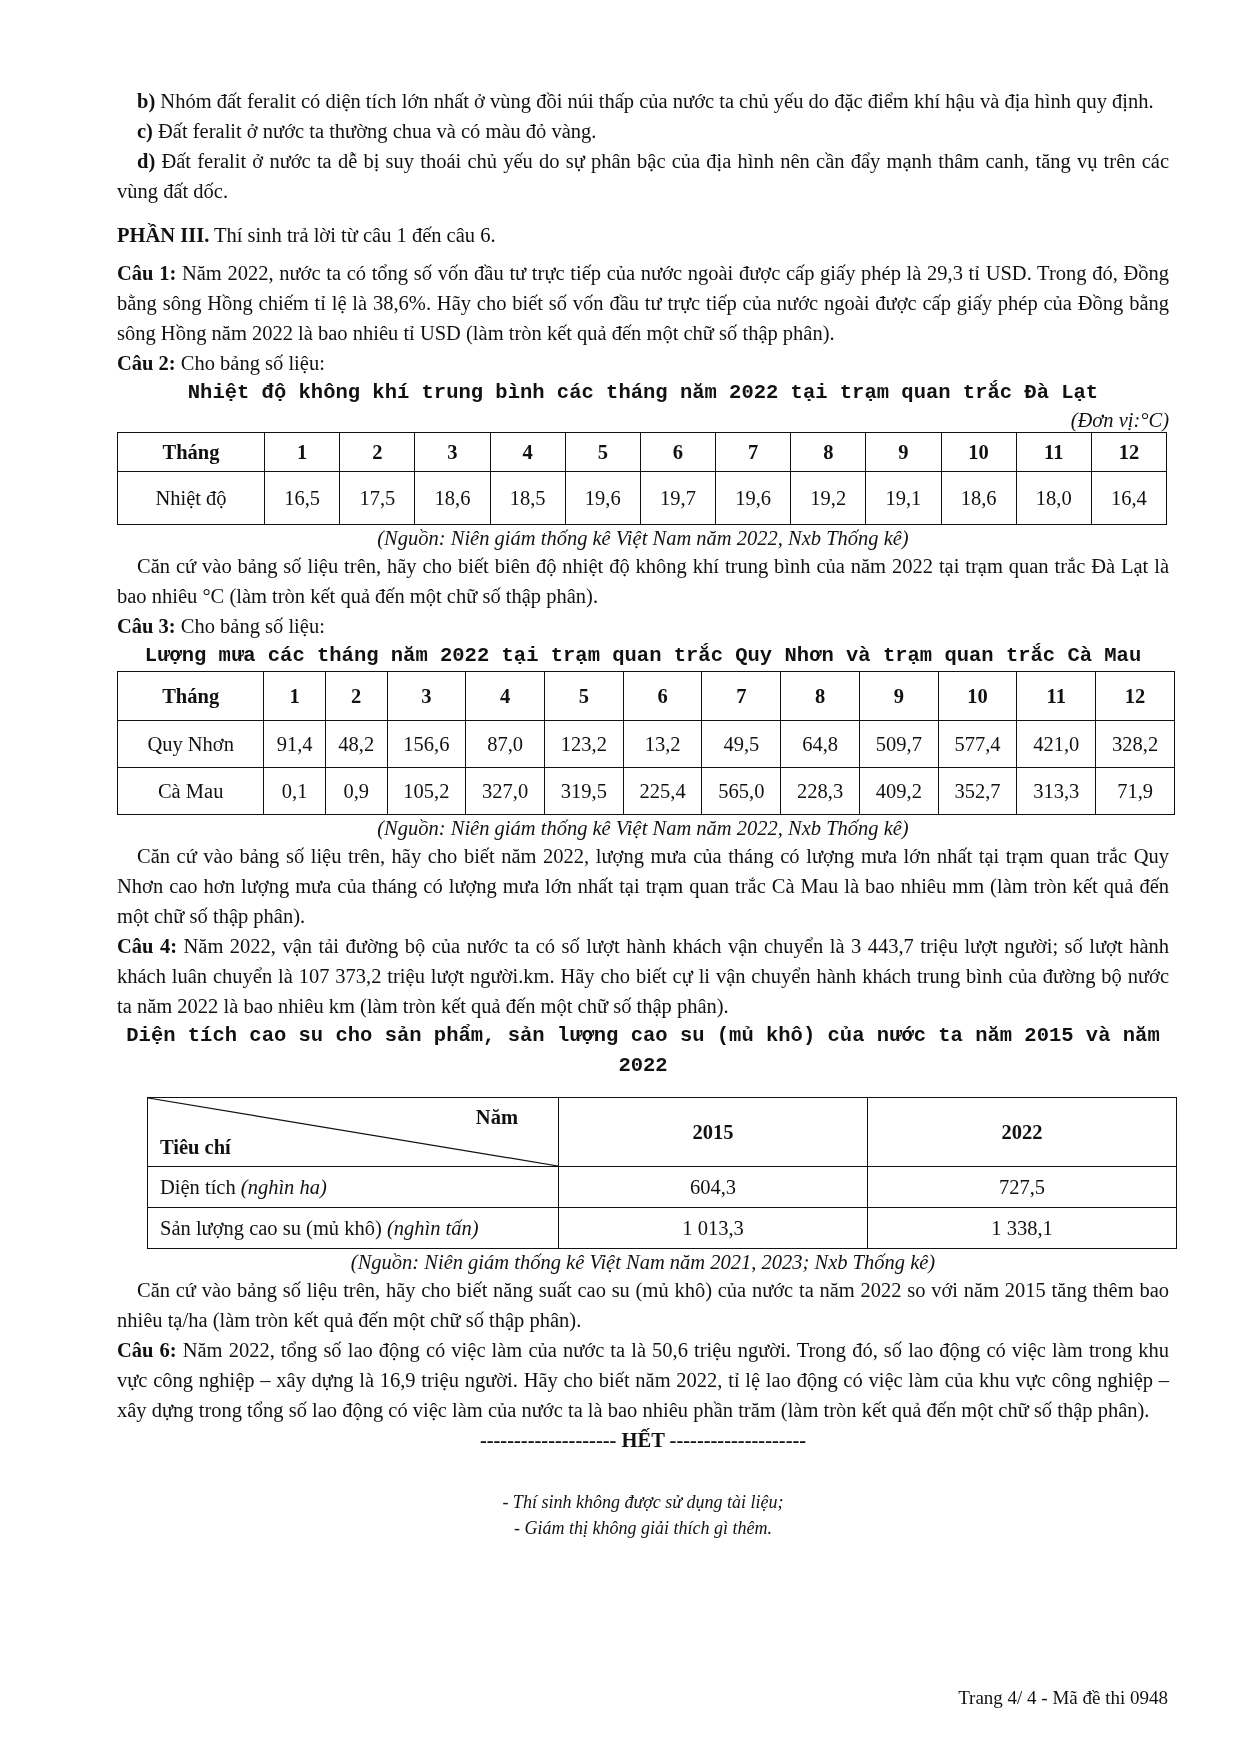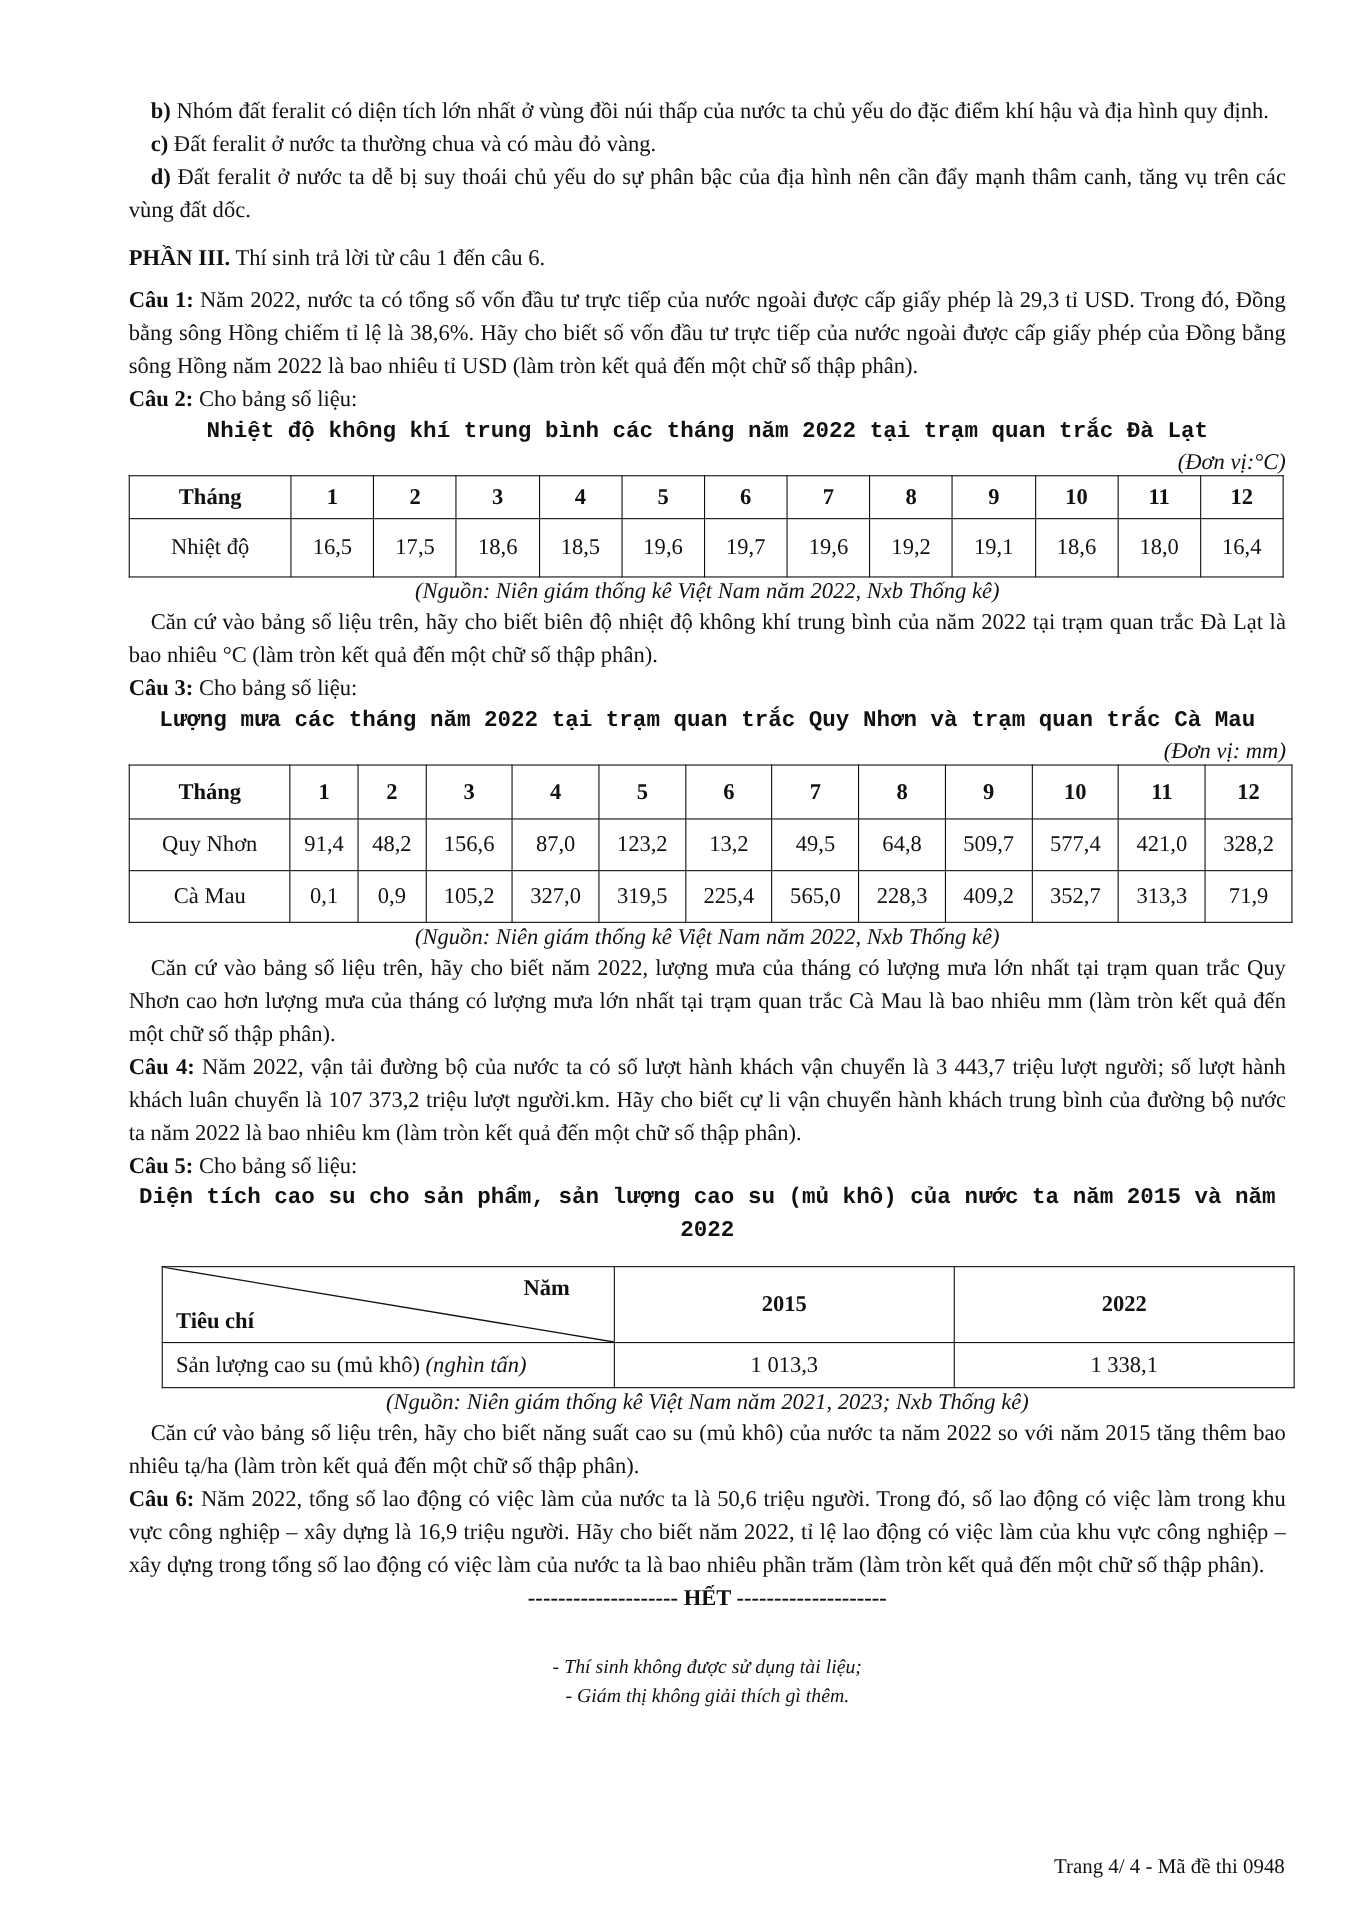--- a/index.html
+++ b/index.html
@@ -87,21 +87,20 @@
       <td>18,0</td>
       <td>16,4</td>
     </tr>
   </tbody>
     </table>
   <div class="source">(Nguồn: Niên giám thống kê Việt Nam năm 2022, Nxb Thống kê)</div>
   <p class="indent">Căn cứ vào bảng số liệu trên, hãy cho biết biên độ nhiệt độ không khí trung bình của năm 2022 tại trạm quan trắc Đà Lạt là bao nhiêu °C (làm tròn kết quả đến một chữ số thập phân).</p>
 
   <p><b>Câu 3:</b><span> Cho bảng số liệu:</span></p>
   <div class="tbl-title">Lượng mưa các tháng năm 2022 tại trạm quan trắc Quy Nhơn và trạm quan trắc Cà Mau</div>
-  <div class="unit">(Đơn vị: mm)</div>
   <table class="t2">
     <tbody>
         <tr>
       <th>Tháng</th>
       <th>1</th>
       <th>2</th>
       <th>3</th>
       <th>4</th>
       <th>5</th>
       <th>6</th>
@@ -142,34 +141,38 @@
       <td>313,3</td>
       <td>71,9</td>
     </tr>
   </tbody>
     </table>
   <div class="source">(Nguồn: Niên giám thống kê Việt Nam năm 2022, Nxb Thống kê)</div>
   <p class="indent">Căn cứ vào bảng số liệu trên, hãy cho biết năm 2022, lượng mưa của tháng có lượng mưa lớn nhất tại trạm quan trắc Quy Nhơn cao hơn lượng mưa của tháng có lượng mưa lớn nhất tại trạm quan trắc Cà Mau là bao nhiêu mm (làm tròn kết quả đến một chữ số thập phân).</p>
 
   <p><b>Câu 4:</b><span> Năm 2022, vận tải đường bộ của nước ta có số lượt hành khách vận chuyển là 3 443,7 triệu lượt người; số lượt hành khách luân chuyển là 107 373,2 triệu lượt người.km. Hãy cho biết cự li vận chuyển hành khách trung bình của đường bộ nước ta năm 2022 là bao nhiêu km (làm tròn kết quả đến một chữ số thập phân).</span></p>
 
-  <p><b>Câu 5:</b><span> Cho bảng số liệu:</span></p>
   <div class="tbl-title">Diện tích cao su cho sản phẩm, sản lượng cao su (mủ khô) của nước ta năm 2015 và năm 2022</div>
   <table class="t3">
     <tbody>
         <tr>
       <th class="diag" style="width:410px">
         <svg preserveAspectRatio="none" viewBox="0 0 100 100">
               <line x1="0" y1="0" x2="100" y2="100" stroke="#111" stroke-width="1.2" vector-effect="non-scaling-stroke"></line>
             </svg>
         <span class="nam">Năm</span>
         <span class="tc">Tiêu chí</span>
       </th>
       <th>2015</th>
       <th>2022</th>
+    </tr>
+    <tr>
+      <td class="left"><span>Diện tích </span><i>(nghìn ha)</i></td>
+      <td>604,3</td>
+      <td>727,5</td>
     </tr>
     <tr>
       <td class="left"><span>Sản lượng cao su (mủ khô) </span><i>(nghìn tấn)</i></td>
       <td>1 013,3</td>
       <td>1 338,1</td>
     </tr>
   </tbody>
     </table>
   <div class="source">(Nguồn: Niên giám thống kê Việt Nam năm 2021, 2023; Nxb Thống kê)</div>
   <p class="indent">Căn cứ vào bảng số liệu trên, hãy cho biết năng suất cao su (mủ khô) của nước ta năm 2022 so với năm 2015 tăng thêm bao nhiêu tạ/ha (làm tròn kết quả đến một chữ số thập phân).</p>

